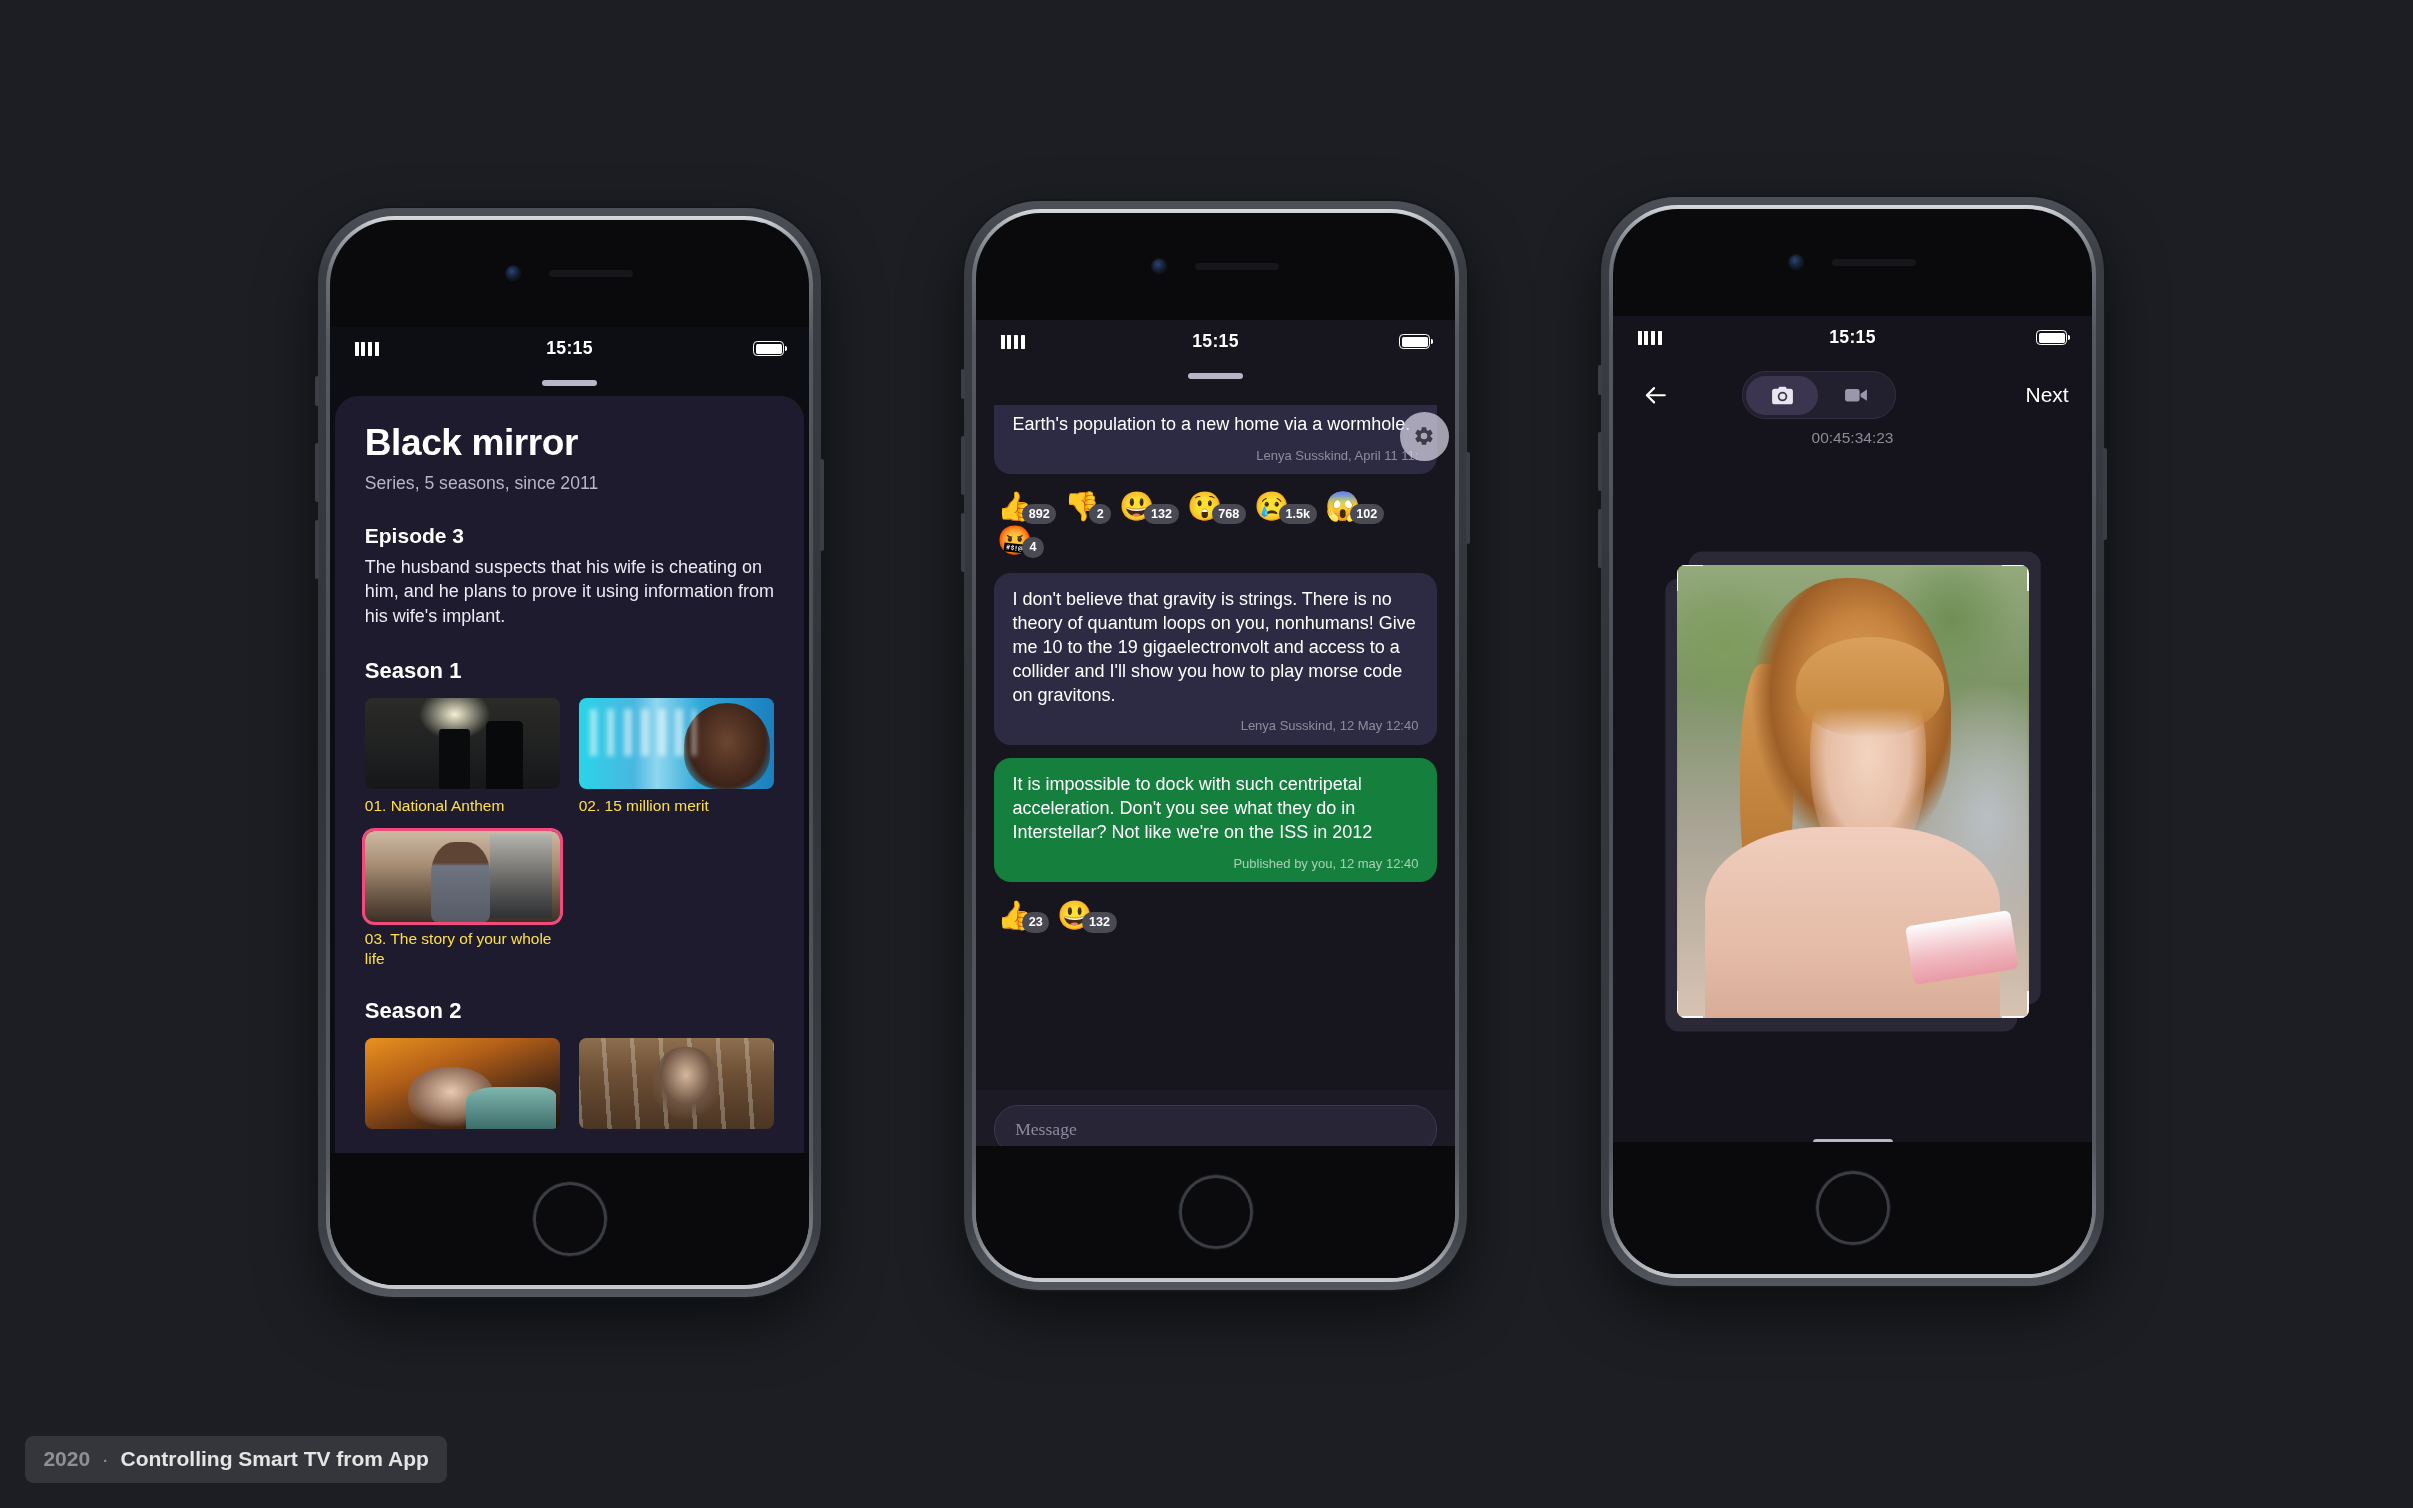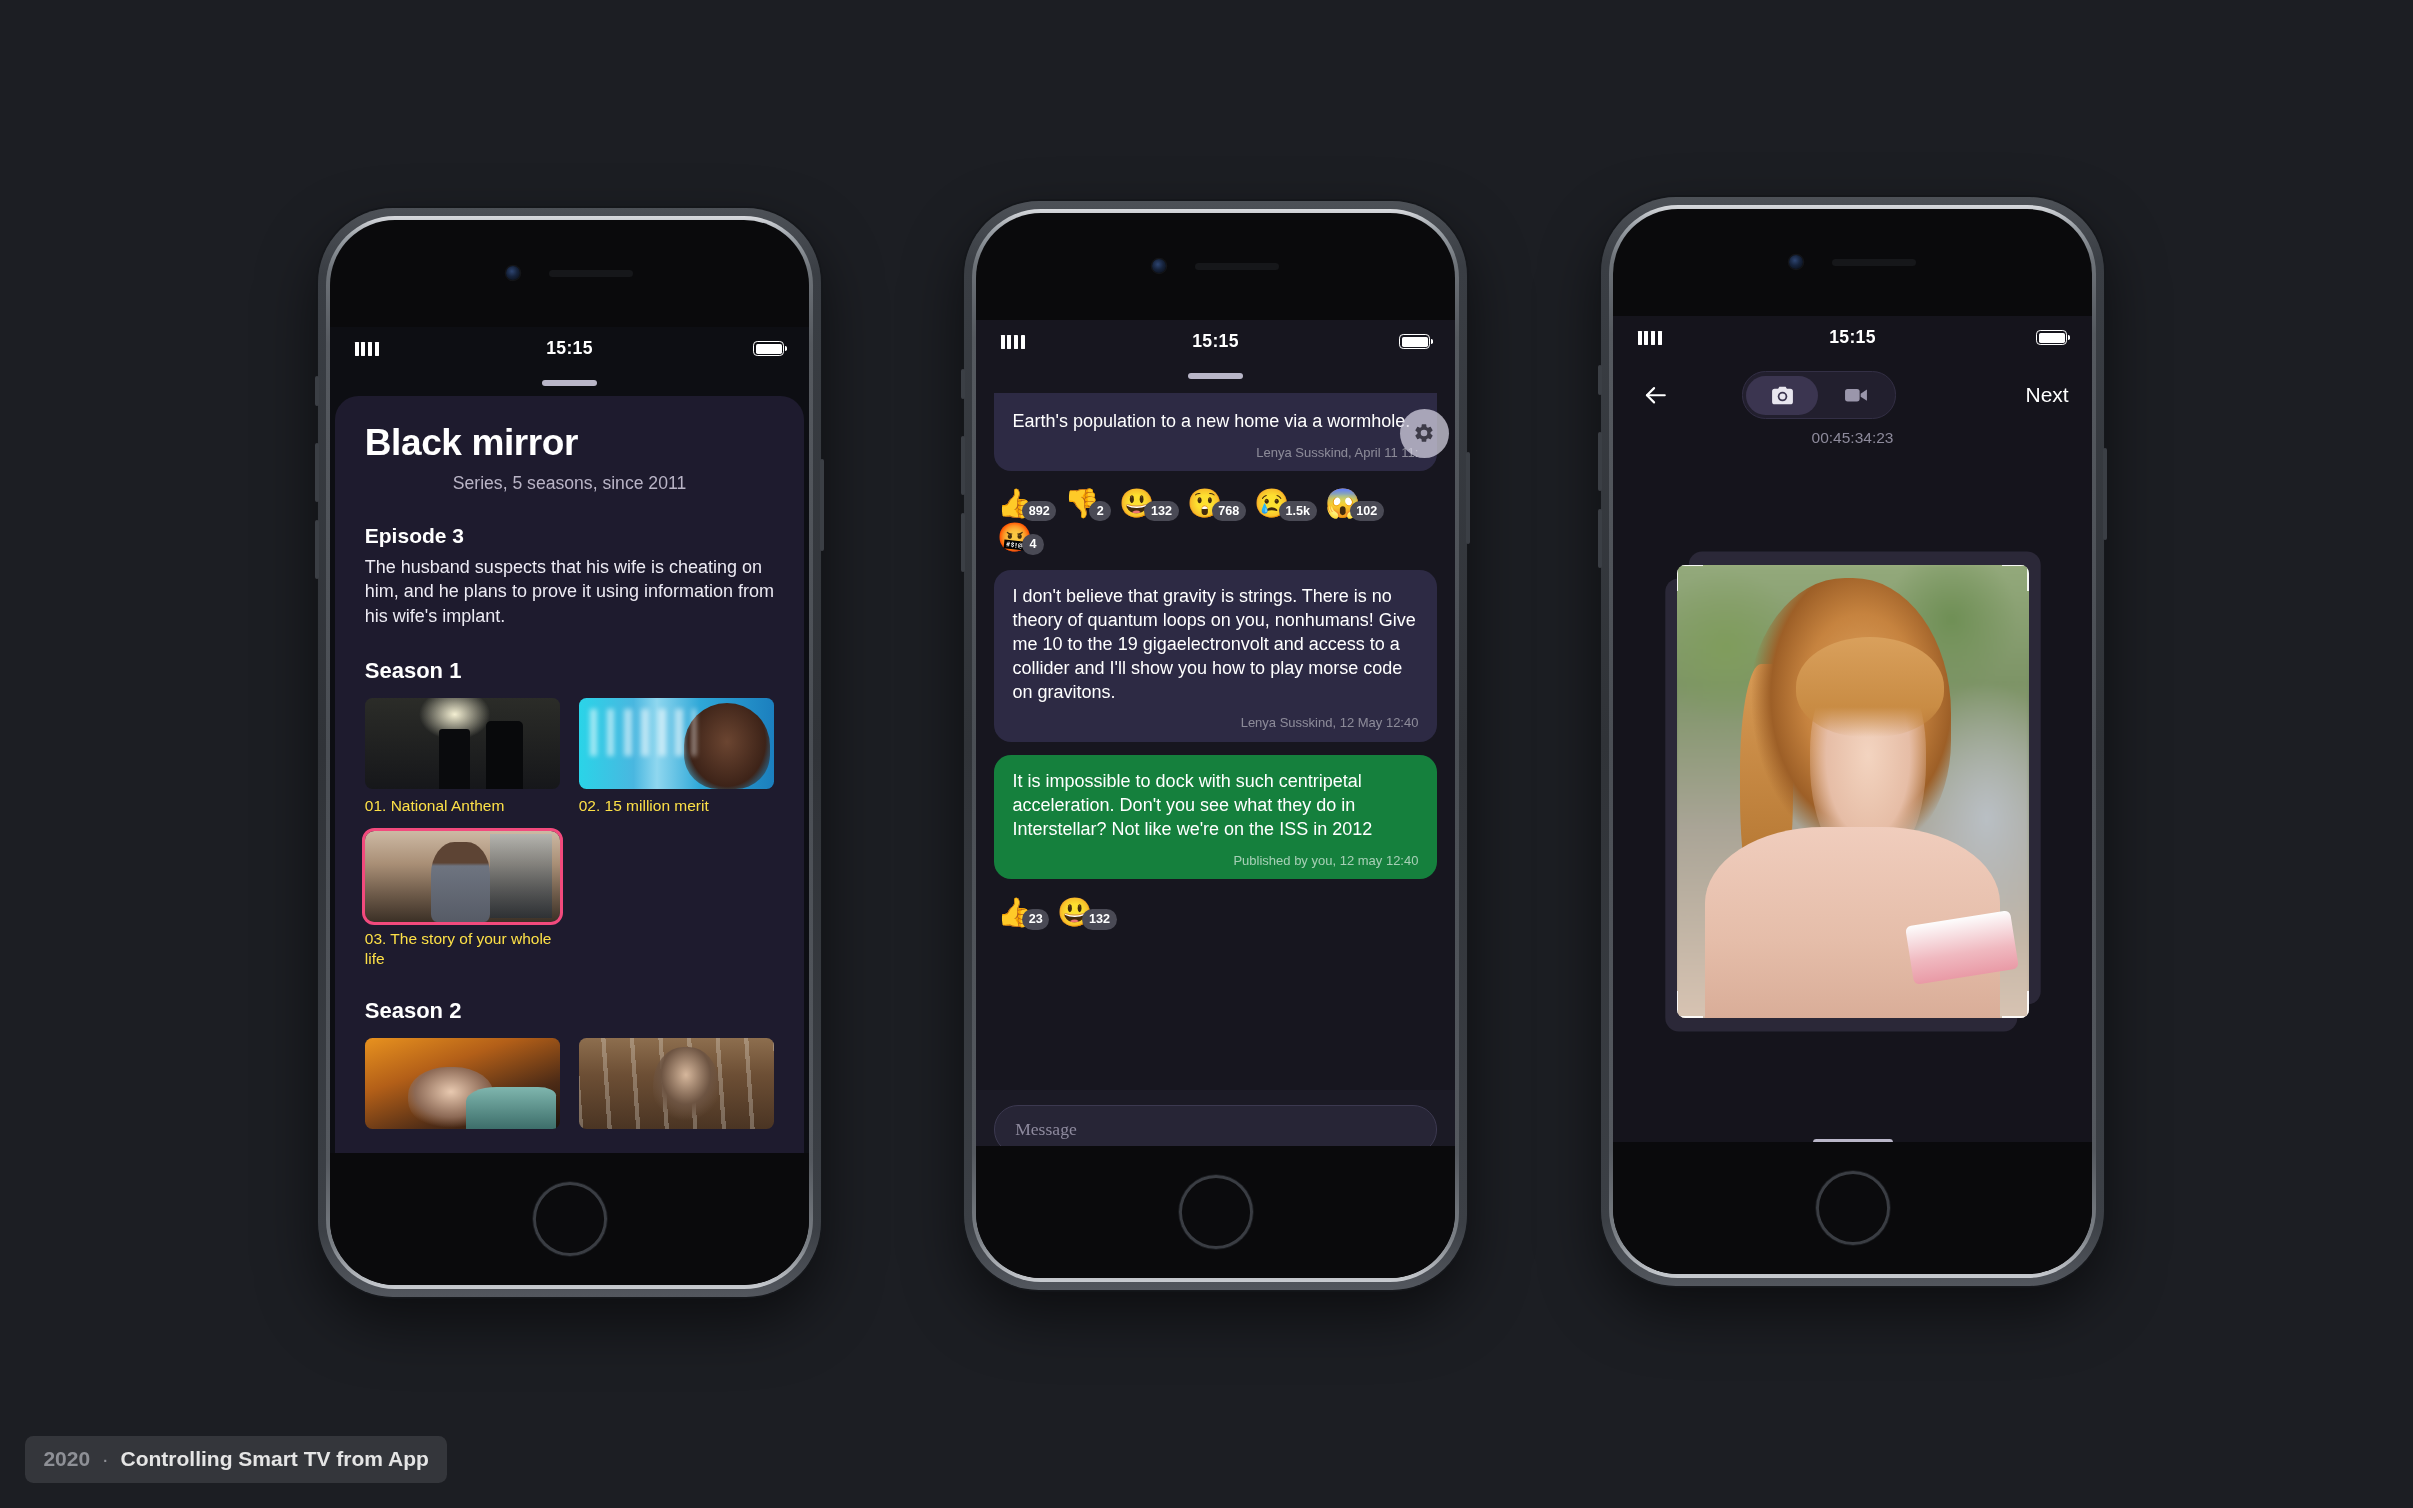--- a/index.html
+++ b/index.html
@@ -91,21 +91,21 @@
   
   .p1-screen { background: #0d0e13; height: 100%; display: flex; flex-direction: column; }
   .grabber-wrap { height: 25px; display: flex; align-items: center; justify-content: center; }
   .grabber { width: 55px; height: 5.9px; border-radius: 3.4px; background: #b9b6c8; }
   .sheet {
     flex: 1; margin: 0 5px; background: #1e1b2e;
     border-radius: 23.5px 23.5px 0 0; padding: 28.5px 30px 0 30px;
     overflow: hidden;
   }
   .series-title { color:#fff; font-size:37px; font-weight:bold; letter-spacing:-0.4px; line-height:1.05; }
-  .series-sub { color:#b9b4c6; font-size:17.6px; margin-top:10px;text-align:center; }
+  .series-sub { color:#b9b4c6; font-size:17.6px; margin-top:10px; }
   .ep-head { color:#fff; font-size:21px; font-weight:bold; margin-top:30px; }
   .ep-desc { color:#eceaf3; font-size:18px; line-height:1.36; margin-top:6.7px; }
   .season-head { color:#fff; font-size:22px; font-weight:bold; margin-top:30px; margin-bottom:13.4px; }
   .ep-grid { display: grid; grid-template-columns: 1fr 1fr; gap: 15px 18.4px; }
   .ep-card { }
   .thumb {
     width: 100%; height: 91px; border-radius: 7.5px; overflow: hidden;
     position: relative; background: #2a2740;
   }
   .thumb.selected { outline: 3.4px solid #f24a7d; outline-offset: 0px; border-radius: 9.2px; }
@@ -142,21 +142,21 @@
   
   .p2-screen { background: #17161f; height: 100%; display: flex; flex-direction: column; }
   .chat-scroll { flex: 1; padding: 0 18.4px; overflow: hidden; position: relative; }
   .bubble {
     border-radius: 17px; padding: 15px 18.4px 10px 18.4px;
     color: #fff; font-size: 18px; line-height: 1.33;
     position: relative; max-width: 100%;
   }
   .bubble.received { background: #2d2a44; }
   .bubble.sent { background: #15803d; }
-  .bubble.clipped { border-radius: 0 0 17px 17px; padding-top: 17px; margin-top: 4px; }
+  .bubble.clipped { border-radius: 0 0 17px 17px; padding-top: 8px; margin-top: 16px; }
   .byline { display:block; text-align:right; color: rgba(255,255,255,.45); font-size:13px; margin-top:10px; }
   .bubble.sent .byline { color: rgba(255,255,255,.62); }
   .gear-btn {
     position: absolute; right: -11.7px; bottom: 13.4px;
     width: 49px; height: 49px; border-radius: 50%;
     background: rgba(216,214,228,.72);
     display: flex; align-items: center; justify-content: center;
   }
   .reactions { display: flex; flex-wrap: wrap; gap: 5px 8.4px; padding: 18.4px 3.4px 3.4px 3.4px; }
   .reaction { position: relative; display: flex; align-items: flex-end; }

